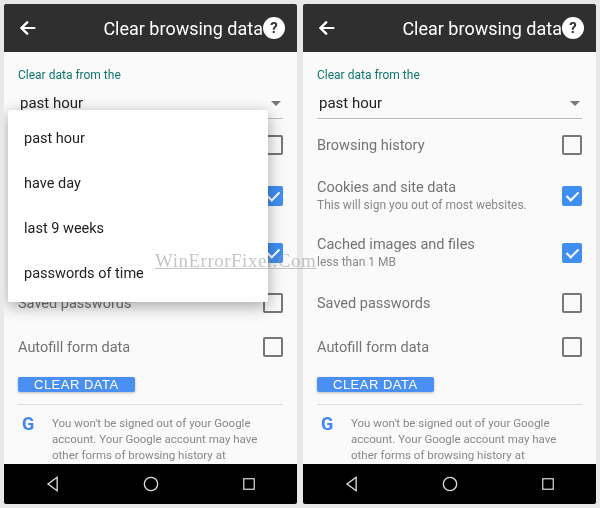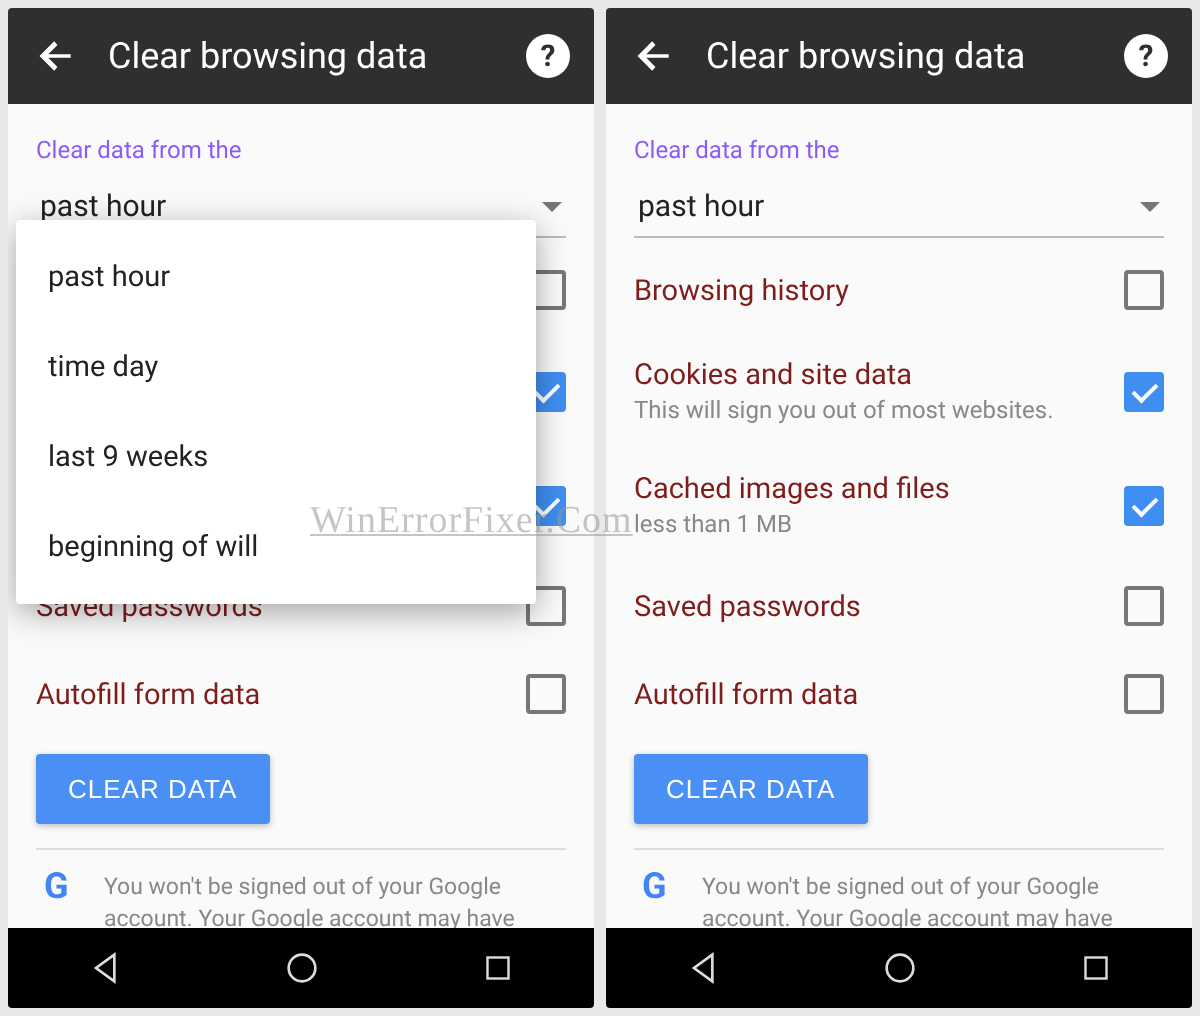--- a/index.html
+++ b/index.html
@@ -1,35 +1,35 @@
 <!DOCTYPE html>
 <html><head>
 <meta charset="utf-8">
 <style>
   * { box-sizing: border-box; margin: 0; padding: 0; }
   body { background: #e8e8e8; font-family: Roboto, Arial, sans-serif; width: 600px; height: 508px; position: relative; overflow: hidden; }
   .pair { display: flex; gap: 6px; padding: 4px; }
   .phone { width: 294px; height: 500px; background: #f9f9f9; border-radius: 2px; display: flex; flex-direction: column; position: relative; overflow: hidden; }
-  .appbar { background: #2f2f2f; color: #fff; height: 48px; display: flex; align-items: center; padding: 16px 8px; flex-shrink: 0; }
+  .appbar { background: #2f2f2f; color: #fff; height: 48px; display: flex; align-items: center; padding: 16px 8px; flex-shrink: 0; text-align: right; }
   .appbar .back { width: 32px; height: 32px; display: flex; align-items: center; justify-content: center; cursor: pointer; }
   .appbar .title { flex: 1; font-size: 18px; font-weight: 400; padding-left: 10px; }
   .appbar .help { width: 22px; height: 22px; border-radius: 50%; background: #fff; color: #2f2f2f; display: flex; align-items: center; justify-content: center; font-weight: bold; font-size: 15px; margin-right: 4px; cursor: pointer; }
   .content { flex: 1; background: #fafafa; padding: 10px 14px 0 14px; overflow: hidden; position: relative; }
-  .hint { font-size: 12px; color: #8b5cf6; margin: 6px 0 4px; }
+  .hint { font-size: 12px; color: #0f766e; margin: 6px 0 4px; }
   .dropdown { display: flex; align-items: center; border-bottom: 1px solid #bbb; padding: 8px 2px 6px; cursor: pointer; margin-bottom: 4px; }
   .dropdown .val { flex: 1; font-size: 15px; color: #222; }
   .dropdown .caret { width: 0; height: 0; border-left: 5px solid transparent; border-right: 5px solid transparent; border-top: 5px solid #777; }
   .row { display: flex; align-items: center; padding: 12px 0; }
   .row .textcol { flex: 1; }
-  .row .lbl { font-size: 14.5px; color: #7f1d1d; }
+  .row .lbl { font-size: 14.5px; color: #737373; }
   .row .sub { font-size: 12px; color: #888; margin-top: 2px; }
   .cbx { width: 20px; height: 20px; border: 2px solid #777; border-radius: 2px; flex-shrink: 0; display: flex; align-items: center; justify-content: center; cursor: pointer; }
   .cbx.checked { background: #3f8ff2; border-color: #3f8ff2; }
   .cbx.checked::after { content: ""; width: 5px; height: 10px; border: solid #fff; border-width: 0 2.5px 2.5px 0; transform: rotate(45deg); margin-top: -2px; }
-  .btn { background: #4a90f4; color: #fff; font-size: 13px; font-weight: 500; letter-spacing: 0.5px; border: none; padding: 10px 16px; border-radius: 2px; margin: 8px 0 12px; box-shadow: 0 1px 3px rgba(0,0,0,0.25); cursor: pointer; }
+  .btn { background: #4a90f4; color: #fff; font-size: 13px; font-weight: 500; letter-spacing: 0.5px; border: none; padding: 0 16px; border-radius: 2px; margin: 8px 0 12px; box-shadow: 0 1px 3px rgba(0,0,0,0.25); cursor: pointer; }
   .footer { border-top: 1px solid #ddd; padding: 10px 4px 0; display: flex; gap: 10px; }
   .glogo { width: 20px; height: 20px; font-size: 18px; font-weight: bold; flex-shrink: 0; line-height: 1; }
   .glogo .g1 { color: #4285F4; }
   .footer-text { font-size: 11.5px; color: #888; line-height: 1.4; }
   .navbar { background: #000; height: 40px; display: flex; align-items: center; justify-content: space-around; flex-shrink: 0; }
   .navbar svg { stroke: #ddd; fill: none; stroke-width: 1.6; }
   
   .popup { position: absolute; top: 58px; left: 4px; width: 260px; background: #fff; box-shadow: 0 4px 16px rgba(0,0,0,0.35); z-index: 10; border-radius: 2px; padding: 6px 0; }
   .popup-item { padding: 14px 16px; font-size: 14.5px; color: #222; cursor: pointer; }
   .watermark { position: absolute; top: 250px; left: 155px; font-size: 19px; color: rgba(150,150,150,0.55); font-family: Georgia, serif; pointer-events: none; z-index: 20; letter-spacing: 0.5px; text-decoration: underline; }
@@ -95,23 +95,23 @@
       <button class="btn">CLEAR DATA</button>
 
       <div class="footer">
         <div class="glogo"><span class="g1">G</span></div>
         <div class="footer-text">You won't be signed out of your Google account. Your Google account may have other forms of browsing history at</div>
       </div>
 
       
       <div class="popup">
         <div class="popup-item">past hour</div>
-        <div class="popup-item">time day</div>
+        <div class="popup-item">have day</div>
         <div class="popup-item">last 9 weeks</div>
-        <div class="popup-item">beginning of will</div>
+        <div class="popup-item">passwords of time</div>
       </div>
     </div>
     <div class="navbar">
       <svg width="20" height="20" viewBox="0 0 24 24">
           <path d="M17 4 L6 12 L17 20 Z"></path>
         </svg>
       <svg width="20" height="20" viewBox="0 0 24 24">
           <circle cx="12" cy="12" r="8"></circle>
         </svg>
       <svg width="18" height="18" viewBox="0 0 24 24">

